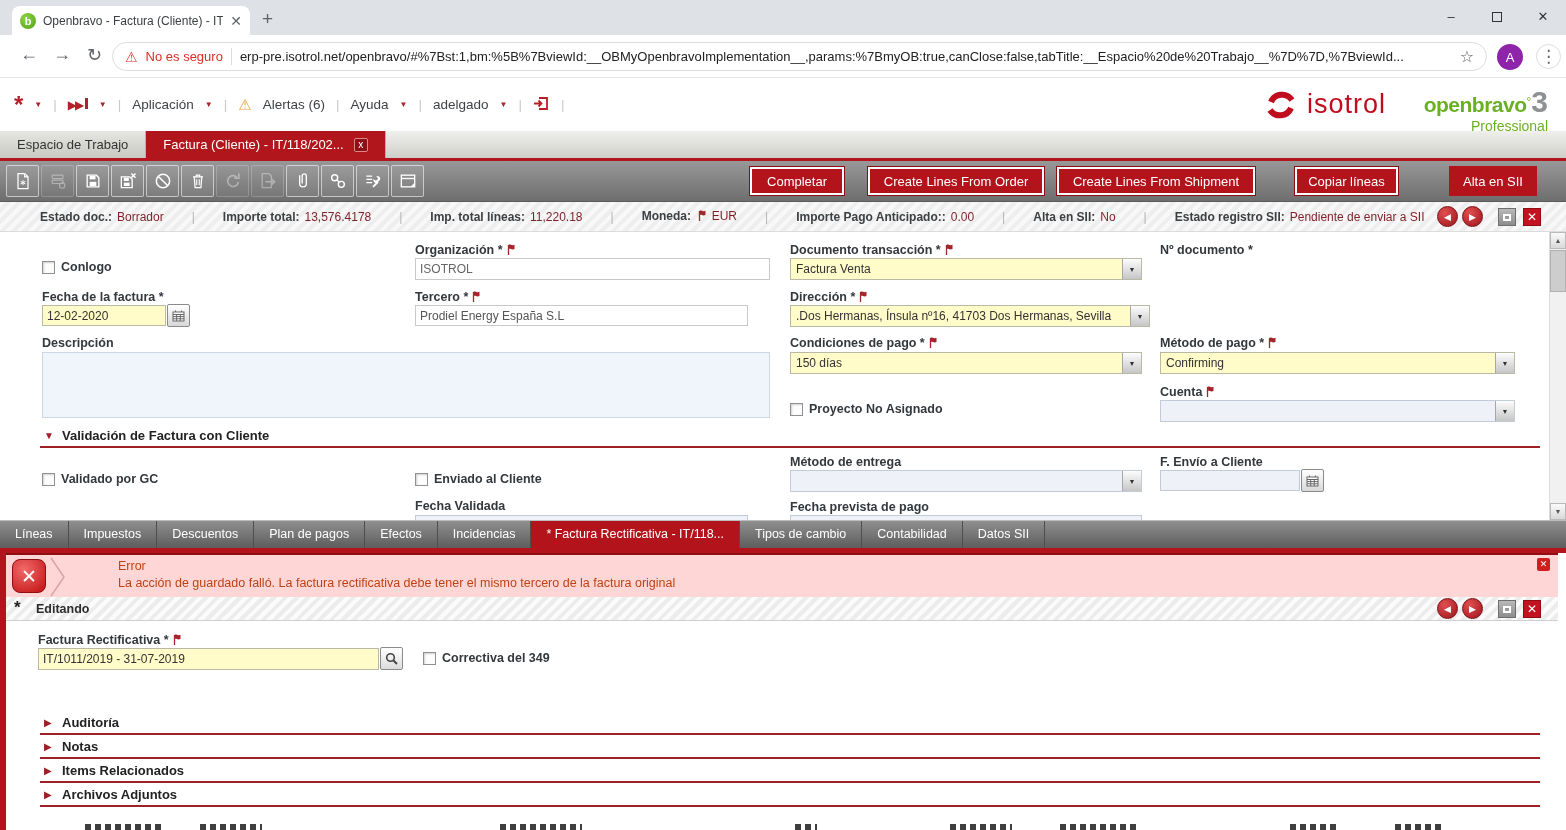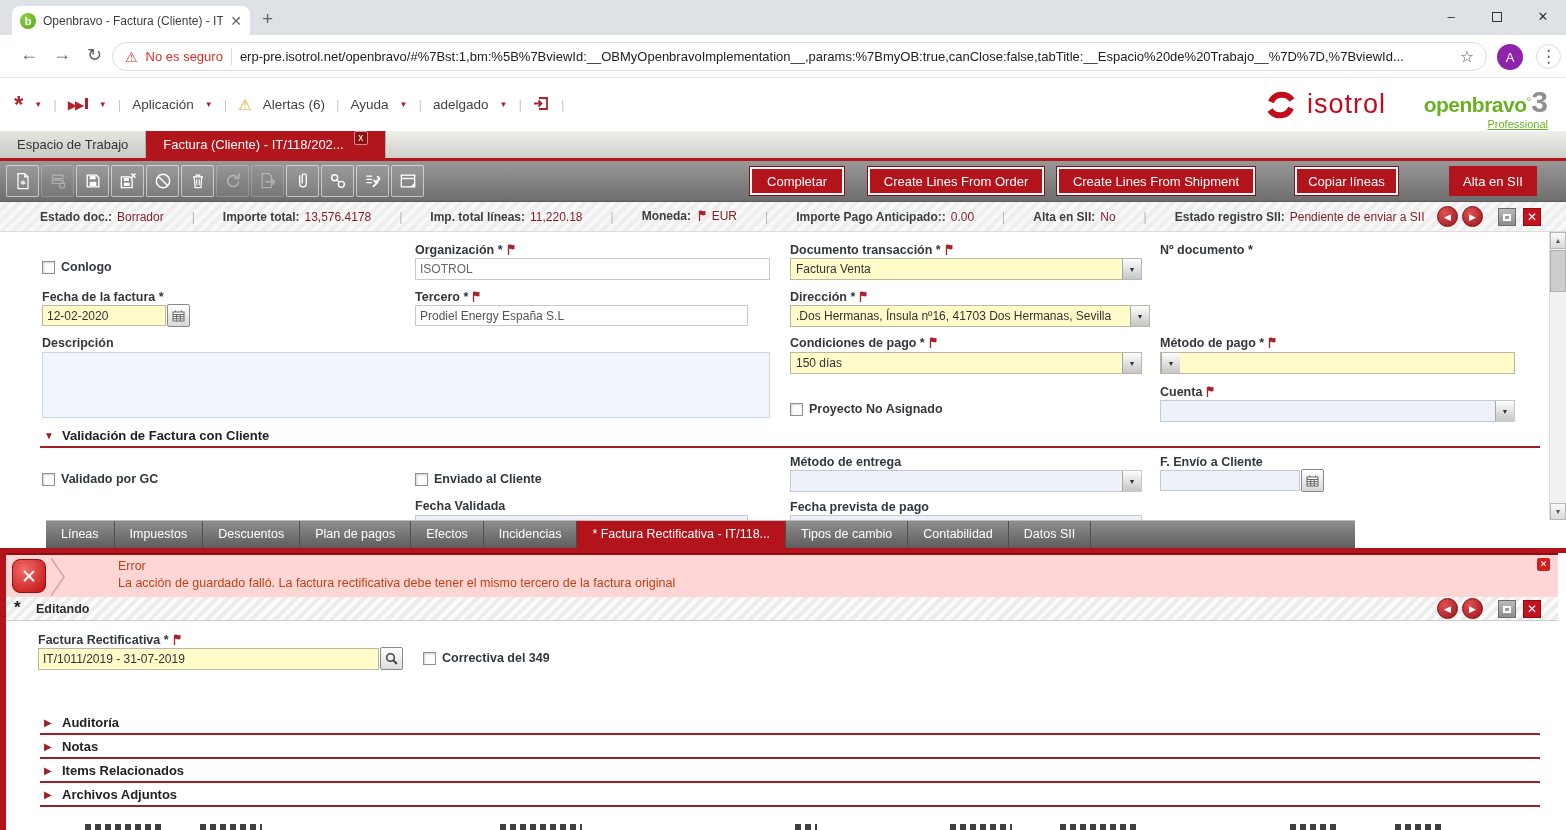--- a/index.html
+++ b/index.html
@@ -43,28 +43,28 @@
   .caret { color:#a8232b; font-size:8px; }
   .skipic { color:#b3202a; font-size:12px; letter-spacing:-2px; font-weight:bold; }
   .skipbar { display:inline-block; width:2.5px; height:11px; background:#b3202a; margin-left:3px; }
   .alert-tri { color:#e9a83a; font-size:15px; }
   .logo-isotrol { right:180px; top:11px; display:flex; align-items:center; gap:8px; }
   .isotxt { color:#c00d1e; font-size:27px; letter-spacing:1px; }
   .logo-ob { right:18px; top:9px; text-align:right; line-height:1; }
   .obword { color:#6ab023; font-size:21px; font-weight:bold; letter-spacing:-0.5px; }
   .obdot { color:#6ab023; font-size:12px; vertical-align:super; }
   .obnum { color:#8d9194; font-size:30px; font-weight:bold; }
-  .obsub { color:#6ab023; font-size:11px; margin-top:2px;text-decoration:underline; }
+  .obsub { color:#6ab023; font-size:14px; margin-top:2px; }
 
   
   #wstabs { left:0; top:131px; width:1566px; height:30px; background:linear-gradient(#efefec,#cfcfca);
     border-bottom:3px solid #b2161d; display:flex; }
   .wstab { height:27px; line-height:27px; padding:0 17px; font-size:13px; color:#333;
     background:linear-gradient(#e6e6e2,#c9c9c3); border-right:1px solid #b3b3ad; }
-  .wstab.active { background:#b2161d; color:#fff; display:flex; gap:10px; }
+  .wstab.active { background:#b2161d; color:#fff; display:flex; align-items:center; gap:10px; }
   .wstab-close { width:14px; height:14px; background:#8d1016; border:1px solid #d88; border-radius:2px;
     color:#fff; font-size:10px; line-height:12px; text-align:center; }
 
   
   #toolbar { left:0; top:161px; width:1566px; height:41px; background:linear-gradient(#989898,#6e6e6e);
     border-bottom:1px solid #5a5a5a; }
   .tbtn { position:absolute; top:4px; width:33px; height:32px; border:1px solid rgba(255,255,255,.55);
     border-radius:2px; background:rgba(255,255,255,.07); display:flex; align-items:center; justify-content:center; }
   .tbtn.dis { opacity:.38; }
   .actbtn { position:absolute; top:6px; height:28px; background:#b3131b; border:2px solid #fff;
@@ -110,22 +110,22 @@
   .sectri { position:absolute; color:#9c2026; font-size:10px; }
   .sechead { position:absolute; font-size:13px; font-weight:bold; color:#222; }
   .secline { position:absolute; height:2px; background:#9c2026; }
   .descbox { position:absolute; background:#f0f4fb; border:1px solid #ccd6e4; resize:none; }
   .vscroll { position:absolute; right:0; top:0; width:17px; height:288px; background:#f1f1f1; border-left:1px solid #dcdcdc; }
   .varrow { position:absolute; left:0; width:16px; height:17px; background:linear-gradient(#fafafa,#d9d9d9);
     border:1px solid #b9b9b9; color:#555; font-size:7px; display:flex; align-items:center; justify-content:center; }
   .vthumb { position:absolute; left:0; top:18px; width:16px; height:42px; background:#cdcdcd; border:1px solid #b0b0b0; }
 
   
-  #childtabs { left:0; top:520px; width:1309px; height:28px; background:linear-gradient(#8f8f8f,#5d5d5d);
-    border-top:1px solid #bdbdbd; display:flex;margin-left:46px; }
+  #childtabs { left:0; top:520px; width:1566px; height:28px; background:linear-gradient(#8f8f8f,#5d5d5d);
+    border-top:1px solid #bdbdbd; display:flex; }
   .ctab { height:100%; line-height:27px; padding:0 15px; font-size:12.5px; color:#fff;
     border-right:1px solid #4e4e4e; white-space:nowrap; }
   .ctab.active { background:#b3141c; }
   #redstrip { left:0; top:548px; width:1566px; height:5px; background:#b3141c; }
 
   
   #errorbar { left:6px; top:553px; width:1552px; height:44px; background:#ffd6d6; border-top:2px solid #8e0e13; }
   .erricon { position:absolute; left:6px; top:4px; width:34px; height:34px; border-radius:8px;
     background:radial-gradient(circle at 35% 30%,#f26a6a,#c01010); border:1px solid #8e0e13;
     color:#fff; font-size:19px; font-weight:bold; display:flex; align-items:center; justify-content:center; }
@@ -407,20 +407,21 @@
     <span class="cb" style="left:790px; top:171px;"></span>
     <span class="cblabel" style="left:809px; top:170px;">Proyecto No Asignado</span>
 
     <span class="flabel" style="left:1160px; top:11px;">Nº documento *</span>
 
     <span class="flabel" style="left:1160px; top:104px;"><span>Método de pago *</span><span class="flag"><svg width="8" height="11" viewBox="0 0 8 11">
             <path d="M1.5 1v10" stroke="#a8242c" stroke-width="1.3"></path>
             <path d="M1.5 1C3 -0.3 4.5 2.2 7.5 0.8V5C4.5 6.4 3 3.9 1.5 5Z" fill="#a8242c"></path>
           </svg></span></span>
     <div class="tselect" style="left:1160px; top:120px; width:355px;">
+      <span class="txt">Confirming</span>
         <span class="dd">▼</span>
     </div>
 
     <span class="flabel" style="left:1160px; top:153px;"><span>Cuenta</span><span class="flag"><svg width="8" height="11" viewBox="0 0 8 11">
             <path d="M1.5 1v10" stroke="#a8242c" stroke-width="1.3"></path>
             <path d="M1.5 1C3 -0.3 4.5 2.2 7.5 0.8V5C4.5 6.4 3 3.9 1.5 5Z" fill="#a8242c"></path>
           </svg></span></span>
     <div class="tselect blue" style="left:1160px; top:168px; width:355px;">
       <span class="txt"></span>
         <span class="dd">▼</span>

